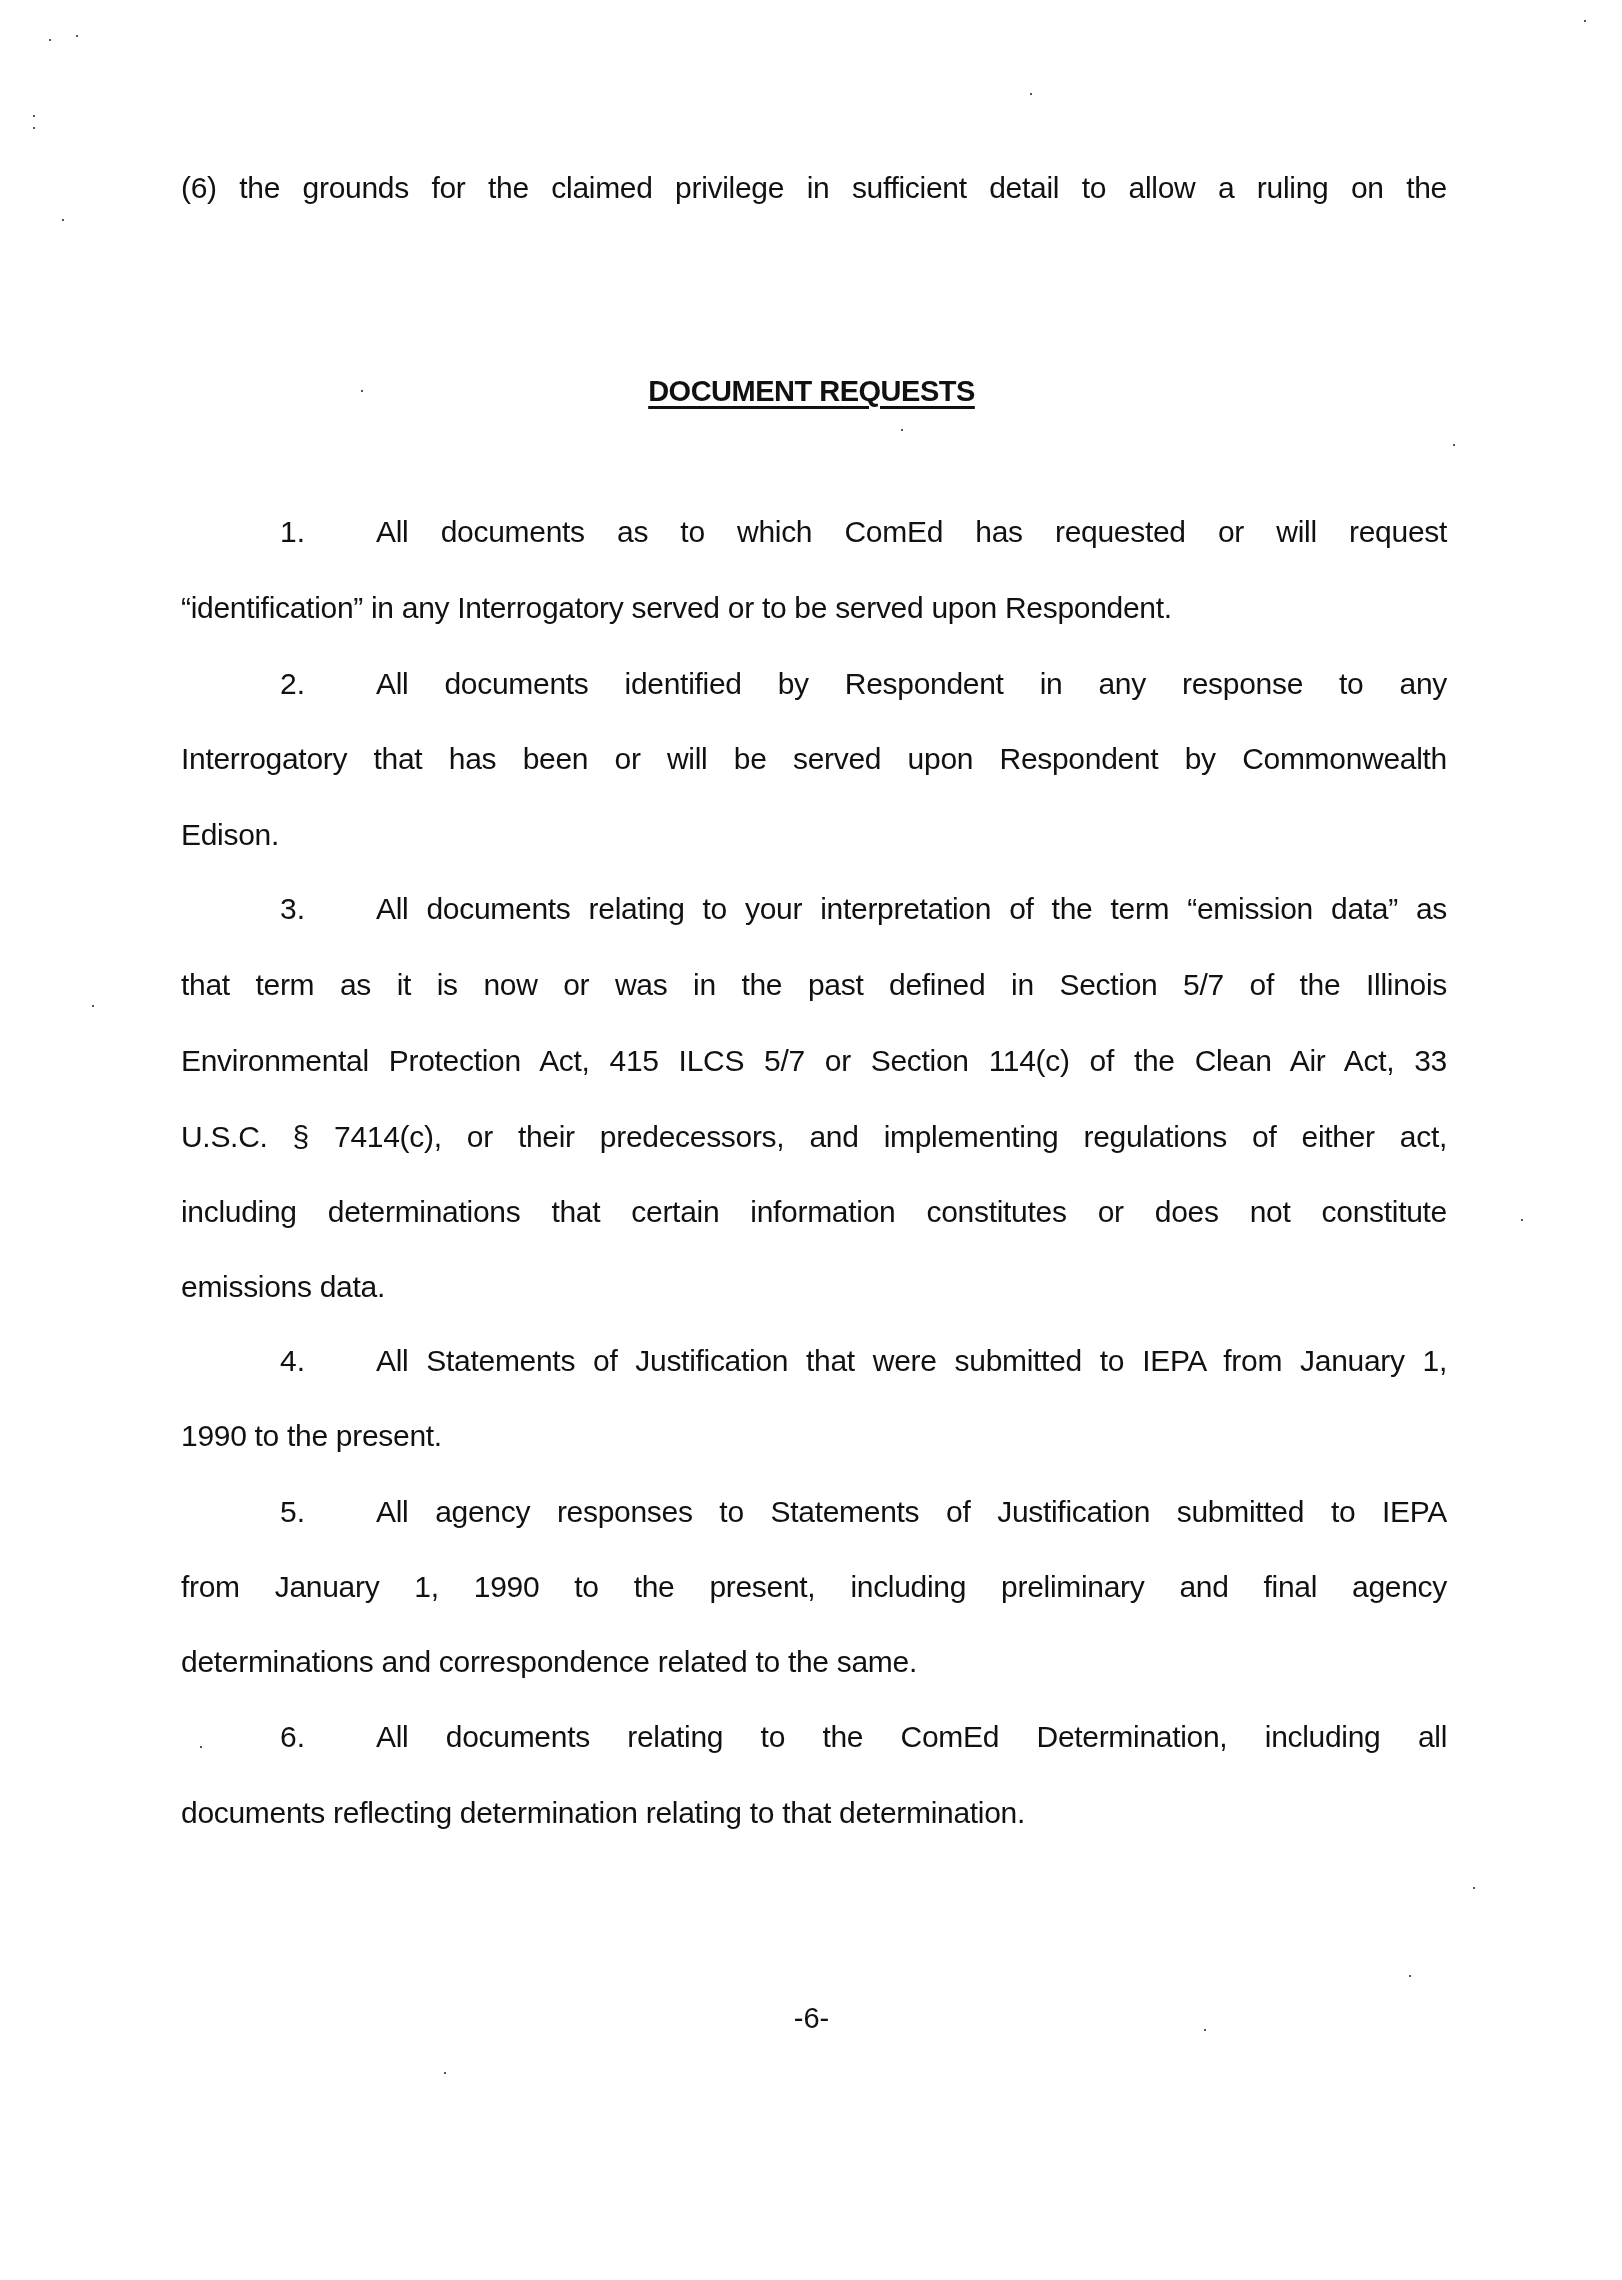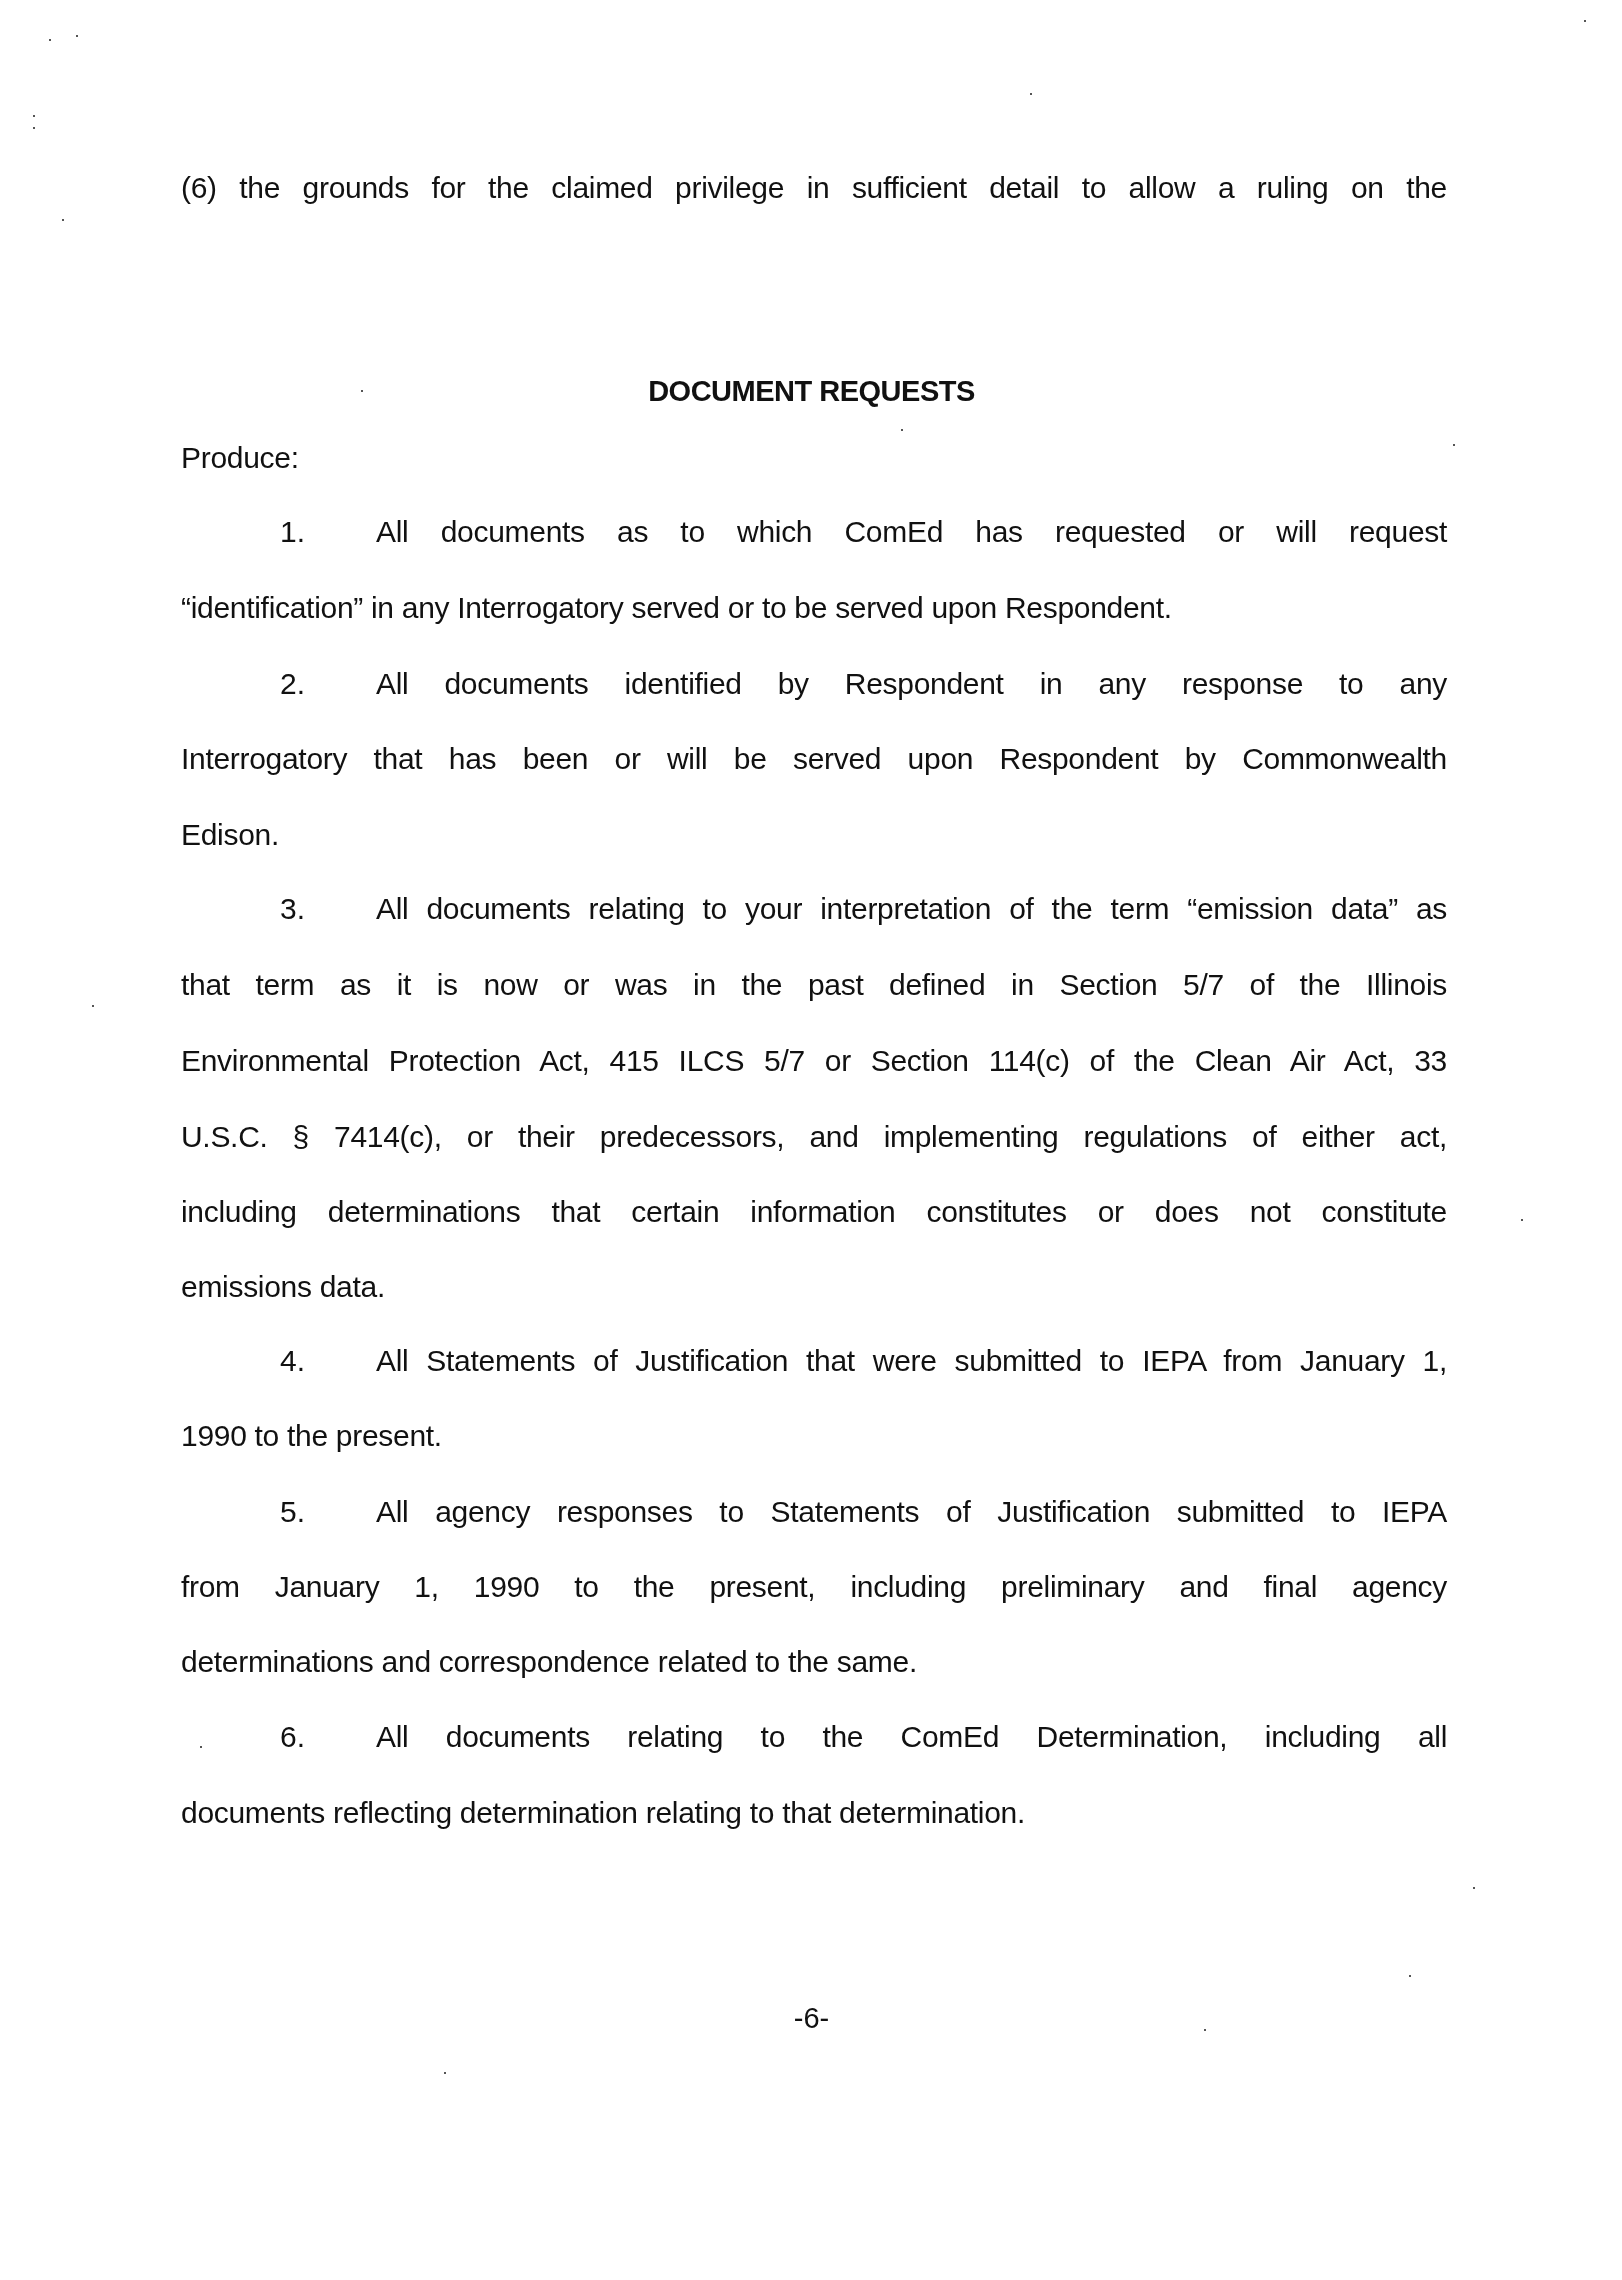--- a/index.html
+++ b/index.html
@@ -55,20 +55,21 @@
     left: 0;
     width: 1623px;
     text-align: center;
     top: 372px;
     font-size: 29px;
     line-height: 39px;
     font-weight: bold;
     letter-spacing: -0.5px;
   }
   .heading span {
+    text-decoration: underline;
     text-decoration-thickness: 2.9px;
     text-underline-offset: 4.9px;
   }
   .pagenum {
     position: absolute;
     left: 0;
     width: 1623px;
     text-align: center;
     top: 1999px;
     font-size: 29px;
@@ -84,21 +85,20 @@
 <body>
 
 <div class="page">
 
   <div class="line justify" style="top:168px">(6) the grounds for the claimed privilege in sufficient detail to allow a ruling on the</div>
 
   <div class="heading">
     <span>DOCUMENT REQUESTS</span>
   </div>
 
-  <div class="line" style="top:438px">Produce:</div>
 
   <div>
     <div class="num" style="top:512px">1.</div>
     <div class="first justify" style="top:512px">All documents as to which ComEd has requested or will request</div>
     <div class="line" style="top:588px">“identification” in any Interrogatory served or to be served upon Respondent.</div>
   </div>
 
   <div>
     <div class="num" style="top:664px">2.</div>
     <div class="first justify" style="top:664px">All documents identified by Respondent in any response to any</div>

